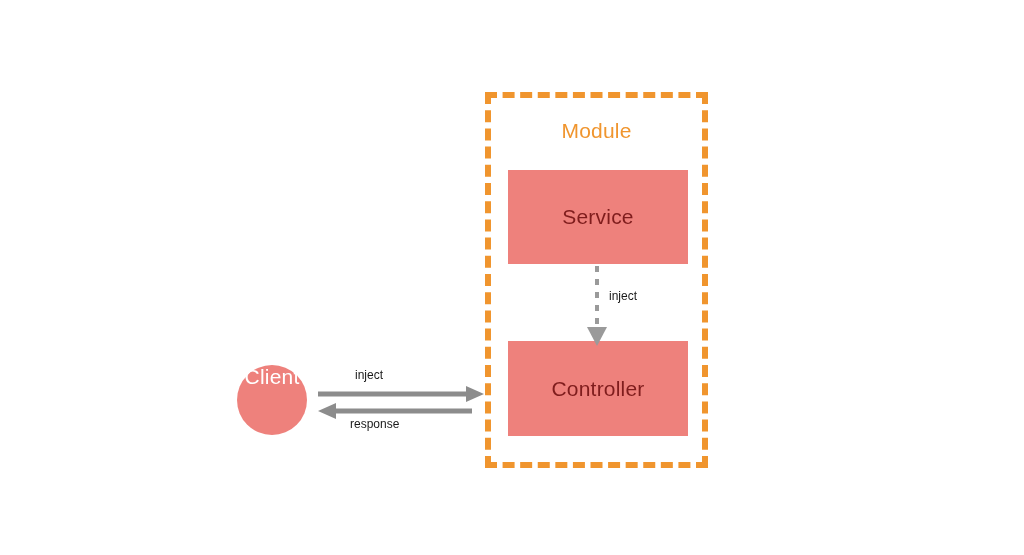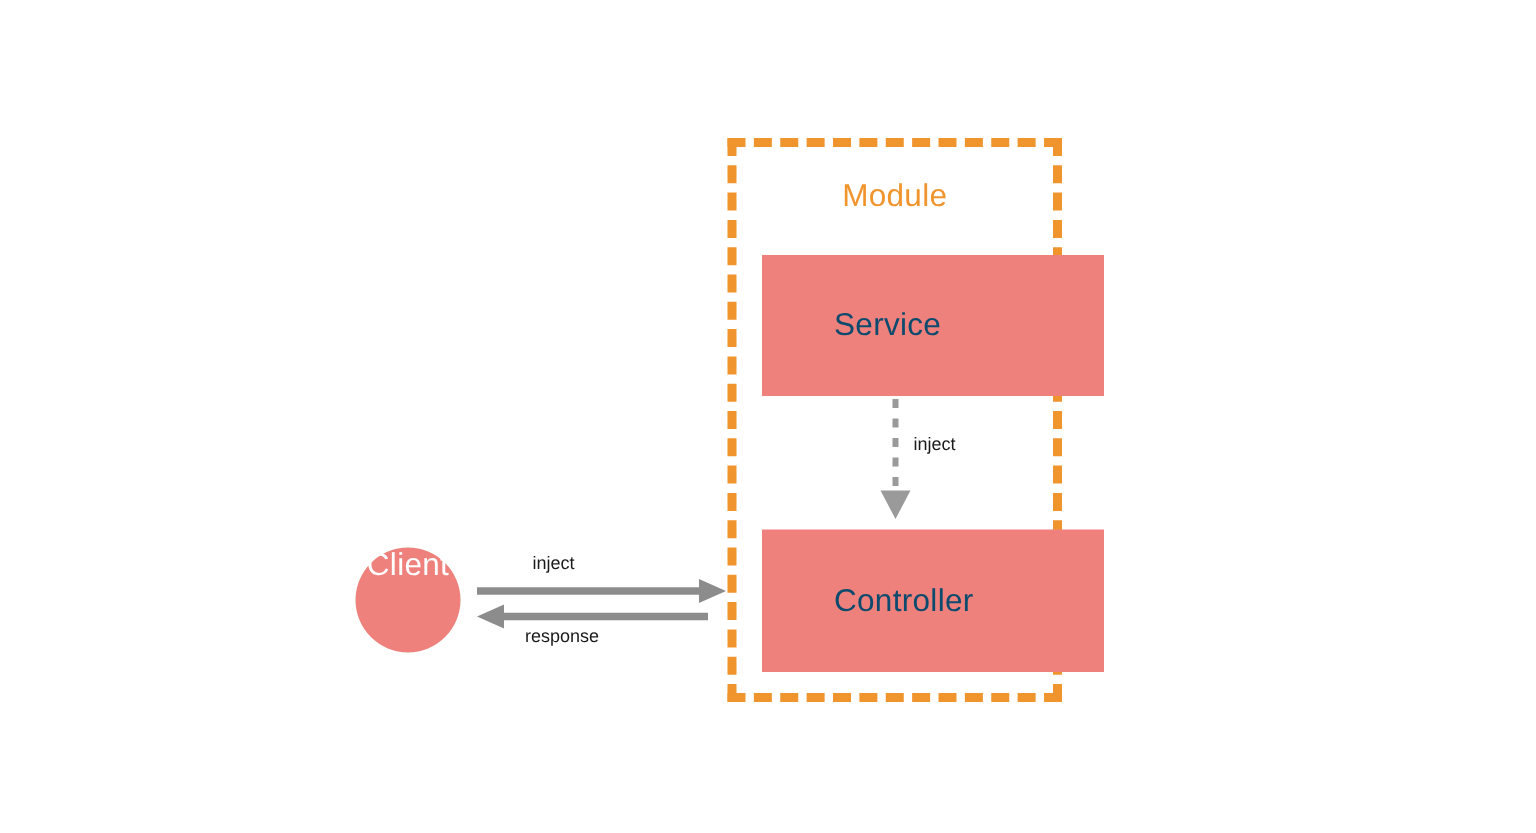--- a/index.html
+++ b/index.html
@@ -42,35 +42,35 @@
     letter-spacing: 0.2px;
     line-height: 1;
   }
 
   
   .node-box {
     position: absolute;
     background: #EE817C;
     display: flex;
     align-items: center;
-    color: #0c4a6e;
+    justify-content: center;
+    color: #7f1d1d;
     font-size: 21px;
     font-weight: 400;
     letter-spacing: 0.2px;
-    padding-left: 48px;
   }
   #service-box {
     left: 508px;
     top: 170px;
     width: 180px;
     height: 94px;
   }
   #controller-box {
     left: 508px;
-    top: 353px;
+    top: 341px;
     width: 180px;
     height: 95px;
   }
 
   
   #client-node {
     position: absolute;
     left: 237px;
     top: 365px;
     width: 70px;

